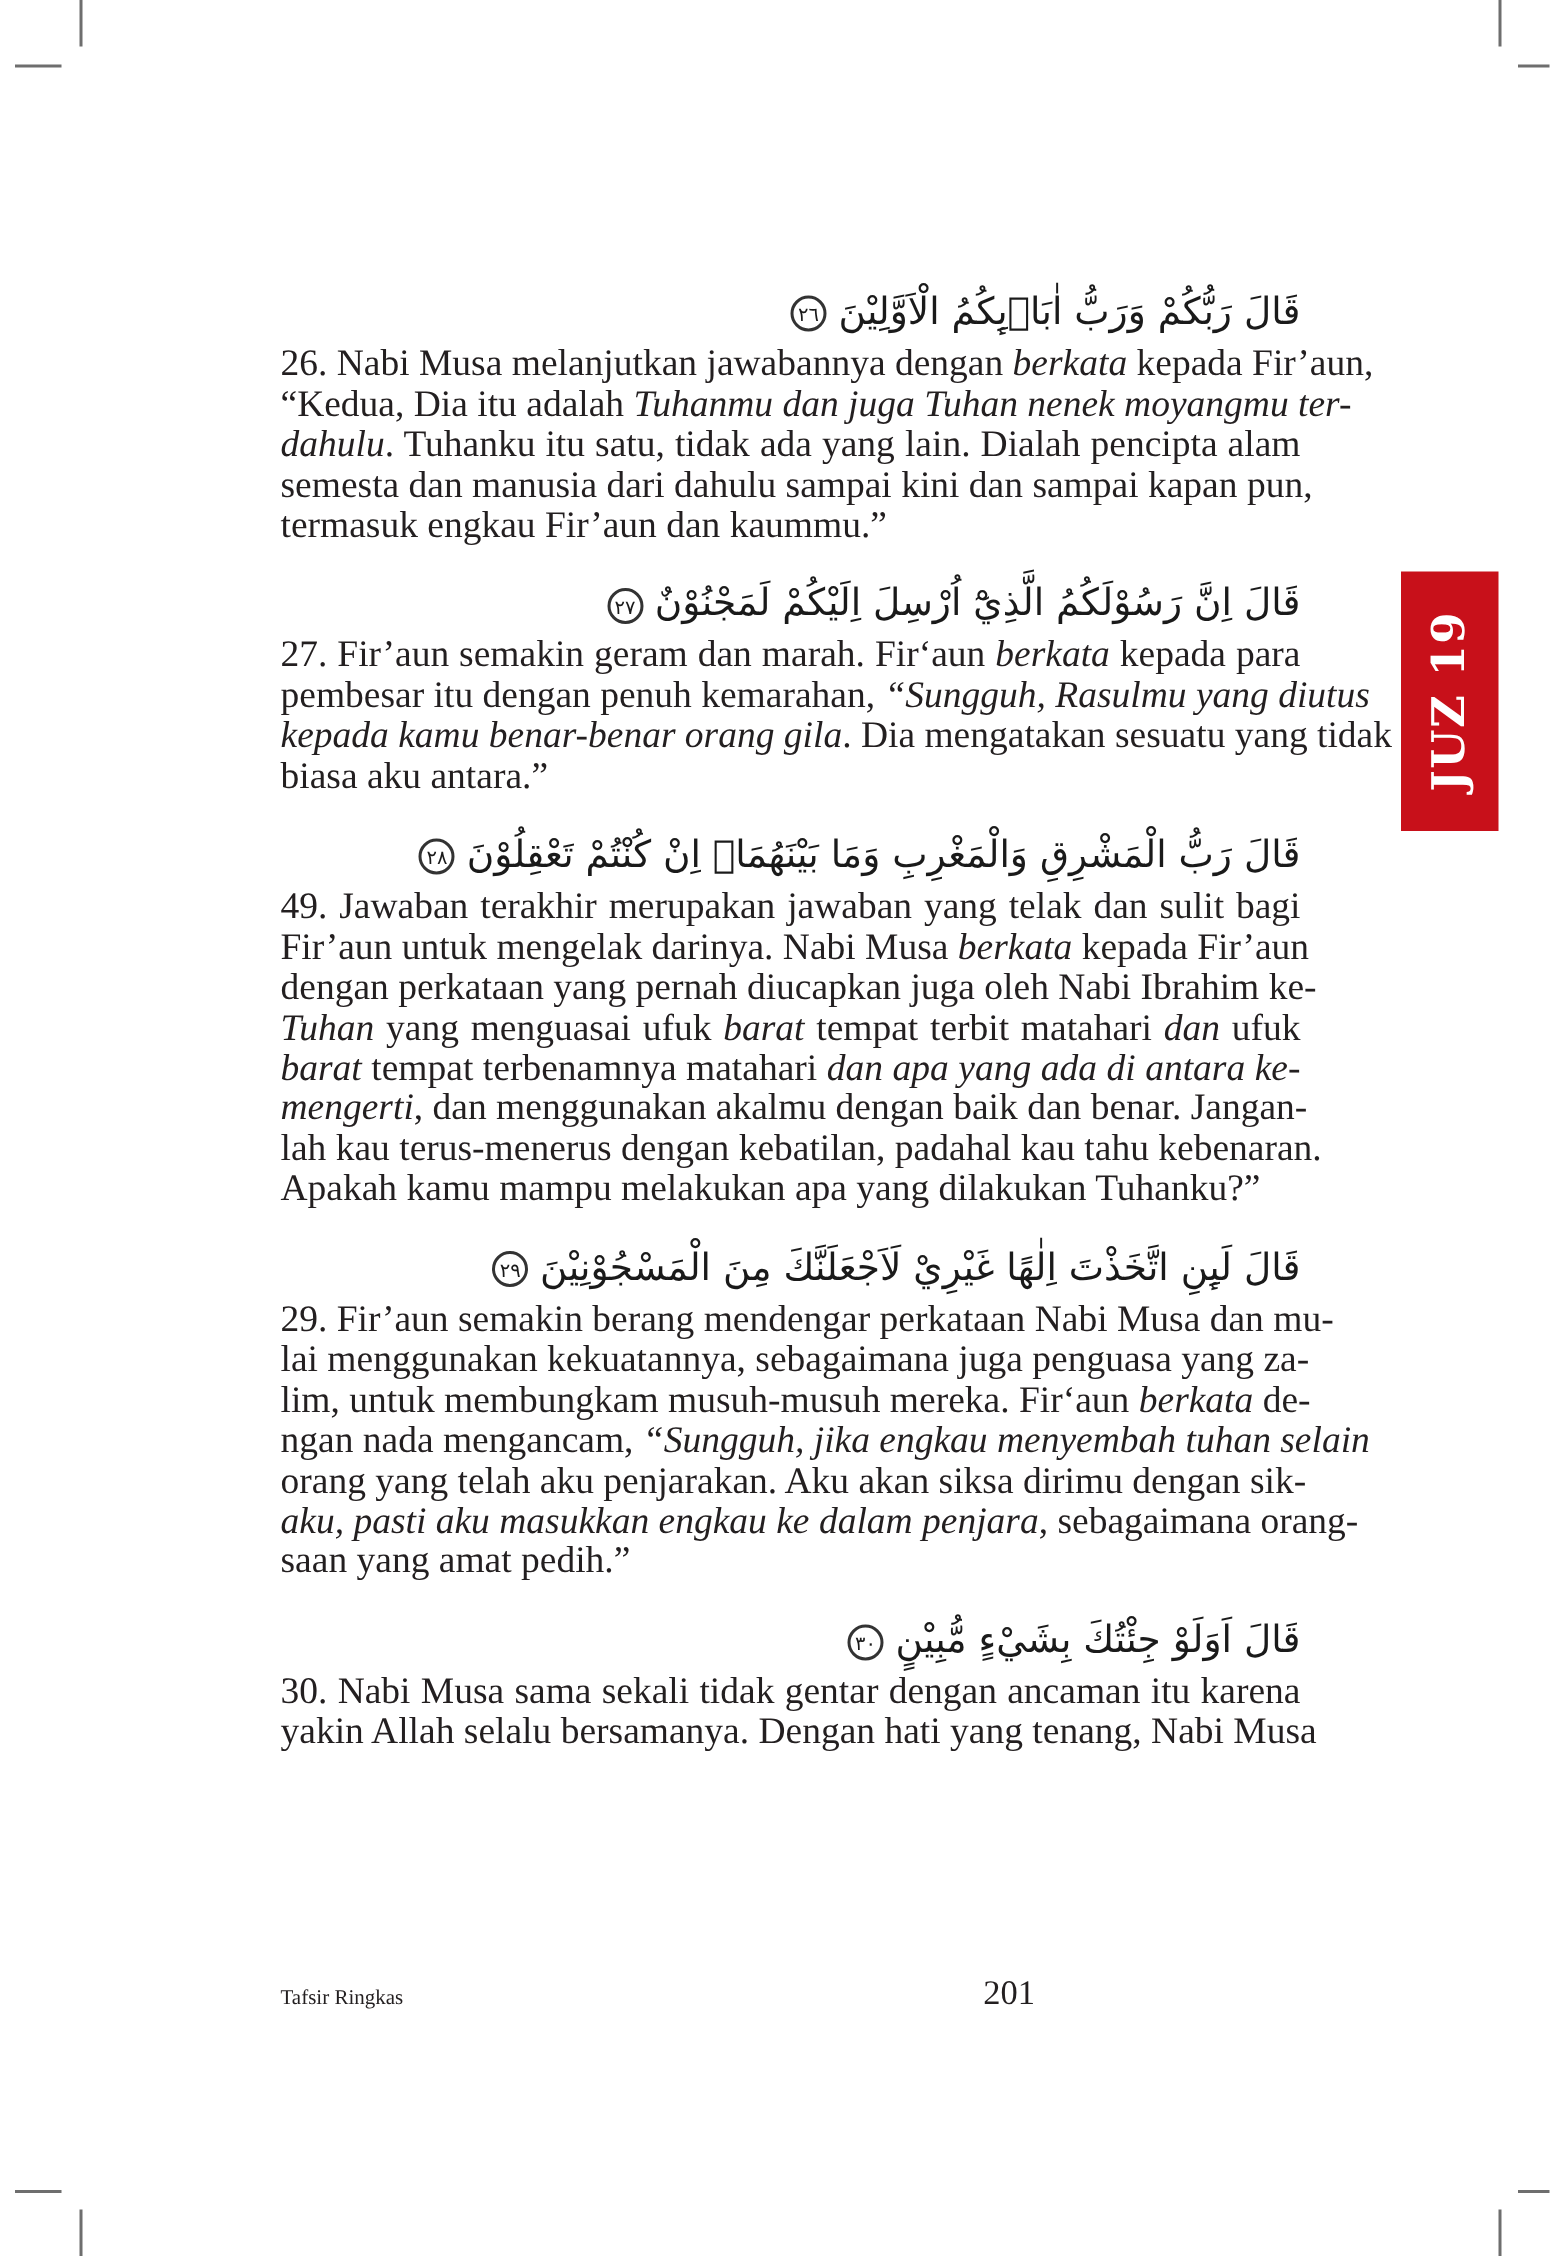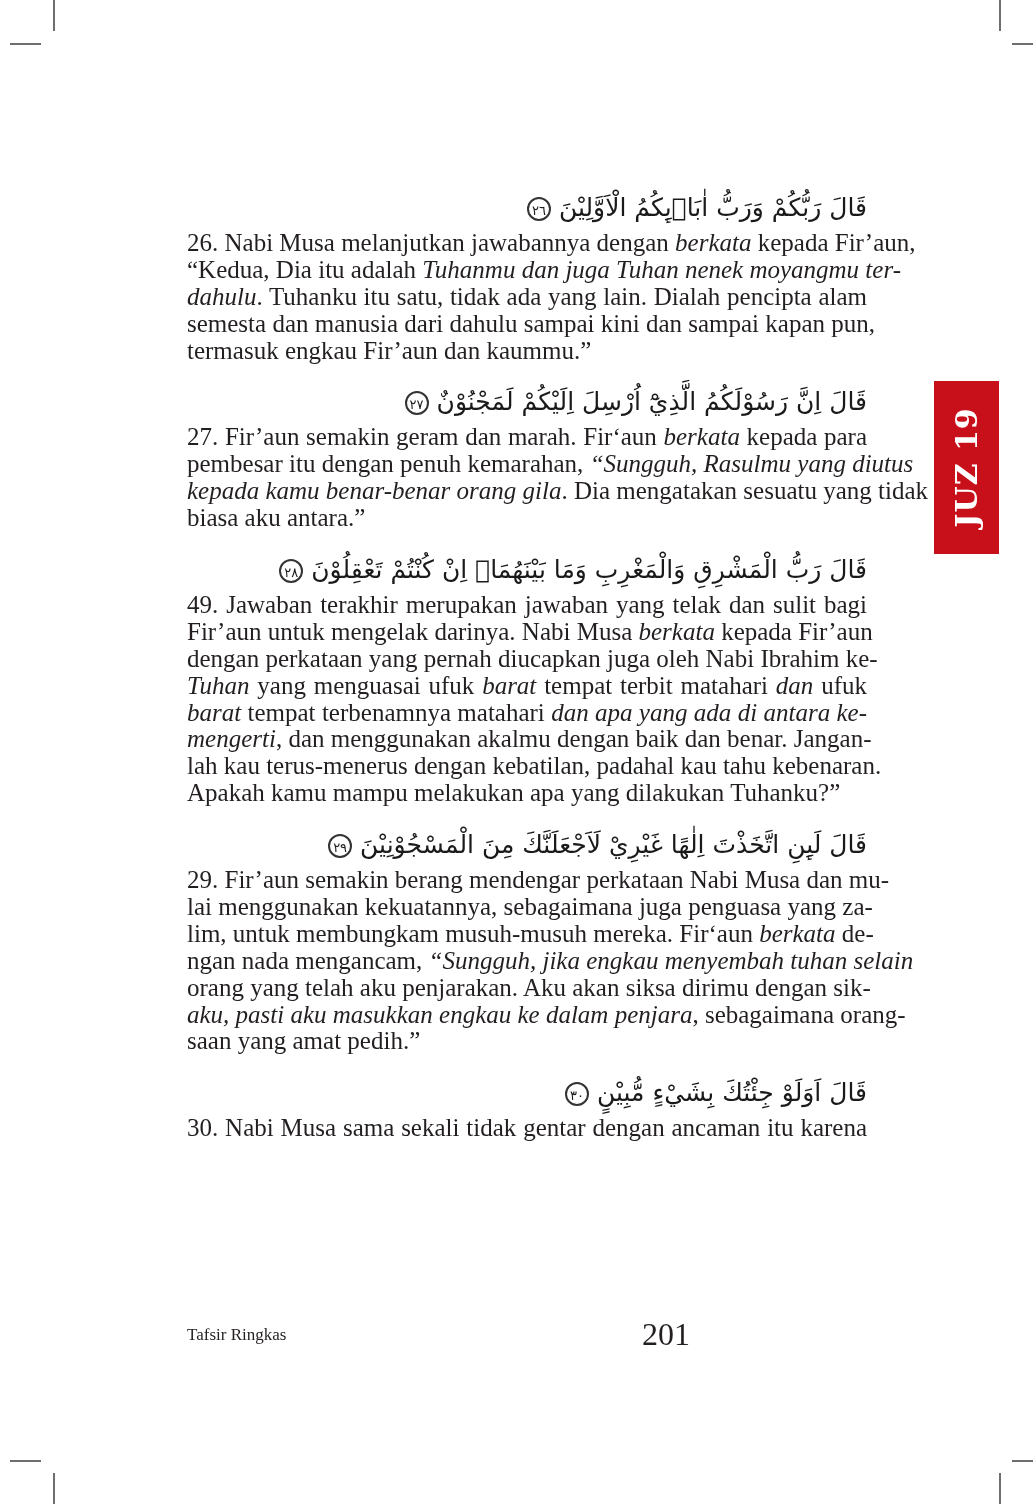--- a/index.html
+++ b/index.html
@@ -21,23 +21,23 @@
   .block { margin-bottom: 16px; }
   .line { display: block; text-align: justify; text-align-last: justify; height: 26.9px; white-space: nowrap; overflow: visible; }
   .line.last { text-align-last: left; }
 
   .juz-tab { position: absolute; left: 924px; top: 381px; width: 65px; height: 173px; background: #c8101a;
              display: flex; align-items: center; justify-content: center; }
   .juz-tab span { transform: rotate(-90deg); white-space: nowrap; color: #fff; font-weight: bold;
                   font-family: "DejaVu Serif", serif; font-size: 30px; letter-spacing: 1px; }
 
   .footer-left { position: absolute; left: 177px; top: 1325px; font-family: "Liberation Serif", serif;
-                 font-size: 17px; color: #231f20; }
+                 font-size: 14px; color: #231f20; }
   .footer-right { position: absolute; right: 176px; top: 1316px; font-family: "Liberation Serif", serif;
-                  font-size: 32px; color: #231f20; }
+                  font-size: 23px; color: #231f20; }
 </style>
 </head>
 <body>
 
 <div class="page">
 
   <div class="crop v" style="left:43px;top:0;height:31px;"></div>
   <div class="crop h" style="left:0;top:43px;width:31px;"></div>
   <div class="crop v" style="left:989px;top:0;height:31px;"></div>
   <div class="crop h" style="left:1002px;top:43px;width:31px;"></div>
@@ -88,20 +88,21 @@
           <span class="line">ngan nada mengancam, <i>“Sungguh, jika engkau menyembah tuhan selain</i></span>
           <span class="line">orang yang telah aku penjarakan. Aku akan siksa dirimu dengan sik-</span>
           <span class="line"><i>aku, pasti aku masukkan engkau ke dalam penjara</i>, sebagaimana orang-</span>
           <span class="line last">saan yang amat pedih.”</span>
         </div>
       </div>
       <div class="block">
         <div class="verse-ar"><span>قَالَ اَوَلَوْ جِئْتُكَ بِشَيْءٍ مُّبِيْنٍ</span> <span class="ayah-mark">٣٠</span></div>
         <div class="para">
           <span class="line">30. Nabi Musa sama sekali tidak gentar dengan ancaman itu karena</span>
+          <span class="line">yakin Allah selalu bersamanya. Dengan hati yang tenang, Nabi Musa</span>
         </div>
       </div>
     </div>
 
   <div class="juz-tab">
     <span>JUZ 19</span>
   </div>
 
   <div class="footer-left">Tafsir Ringkas</div>
   <div class="footer-right">201</div>

